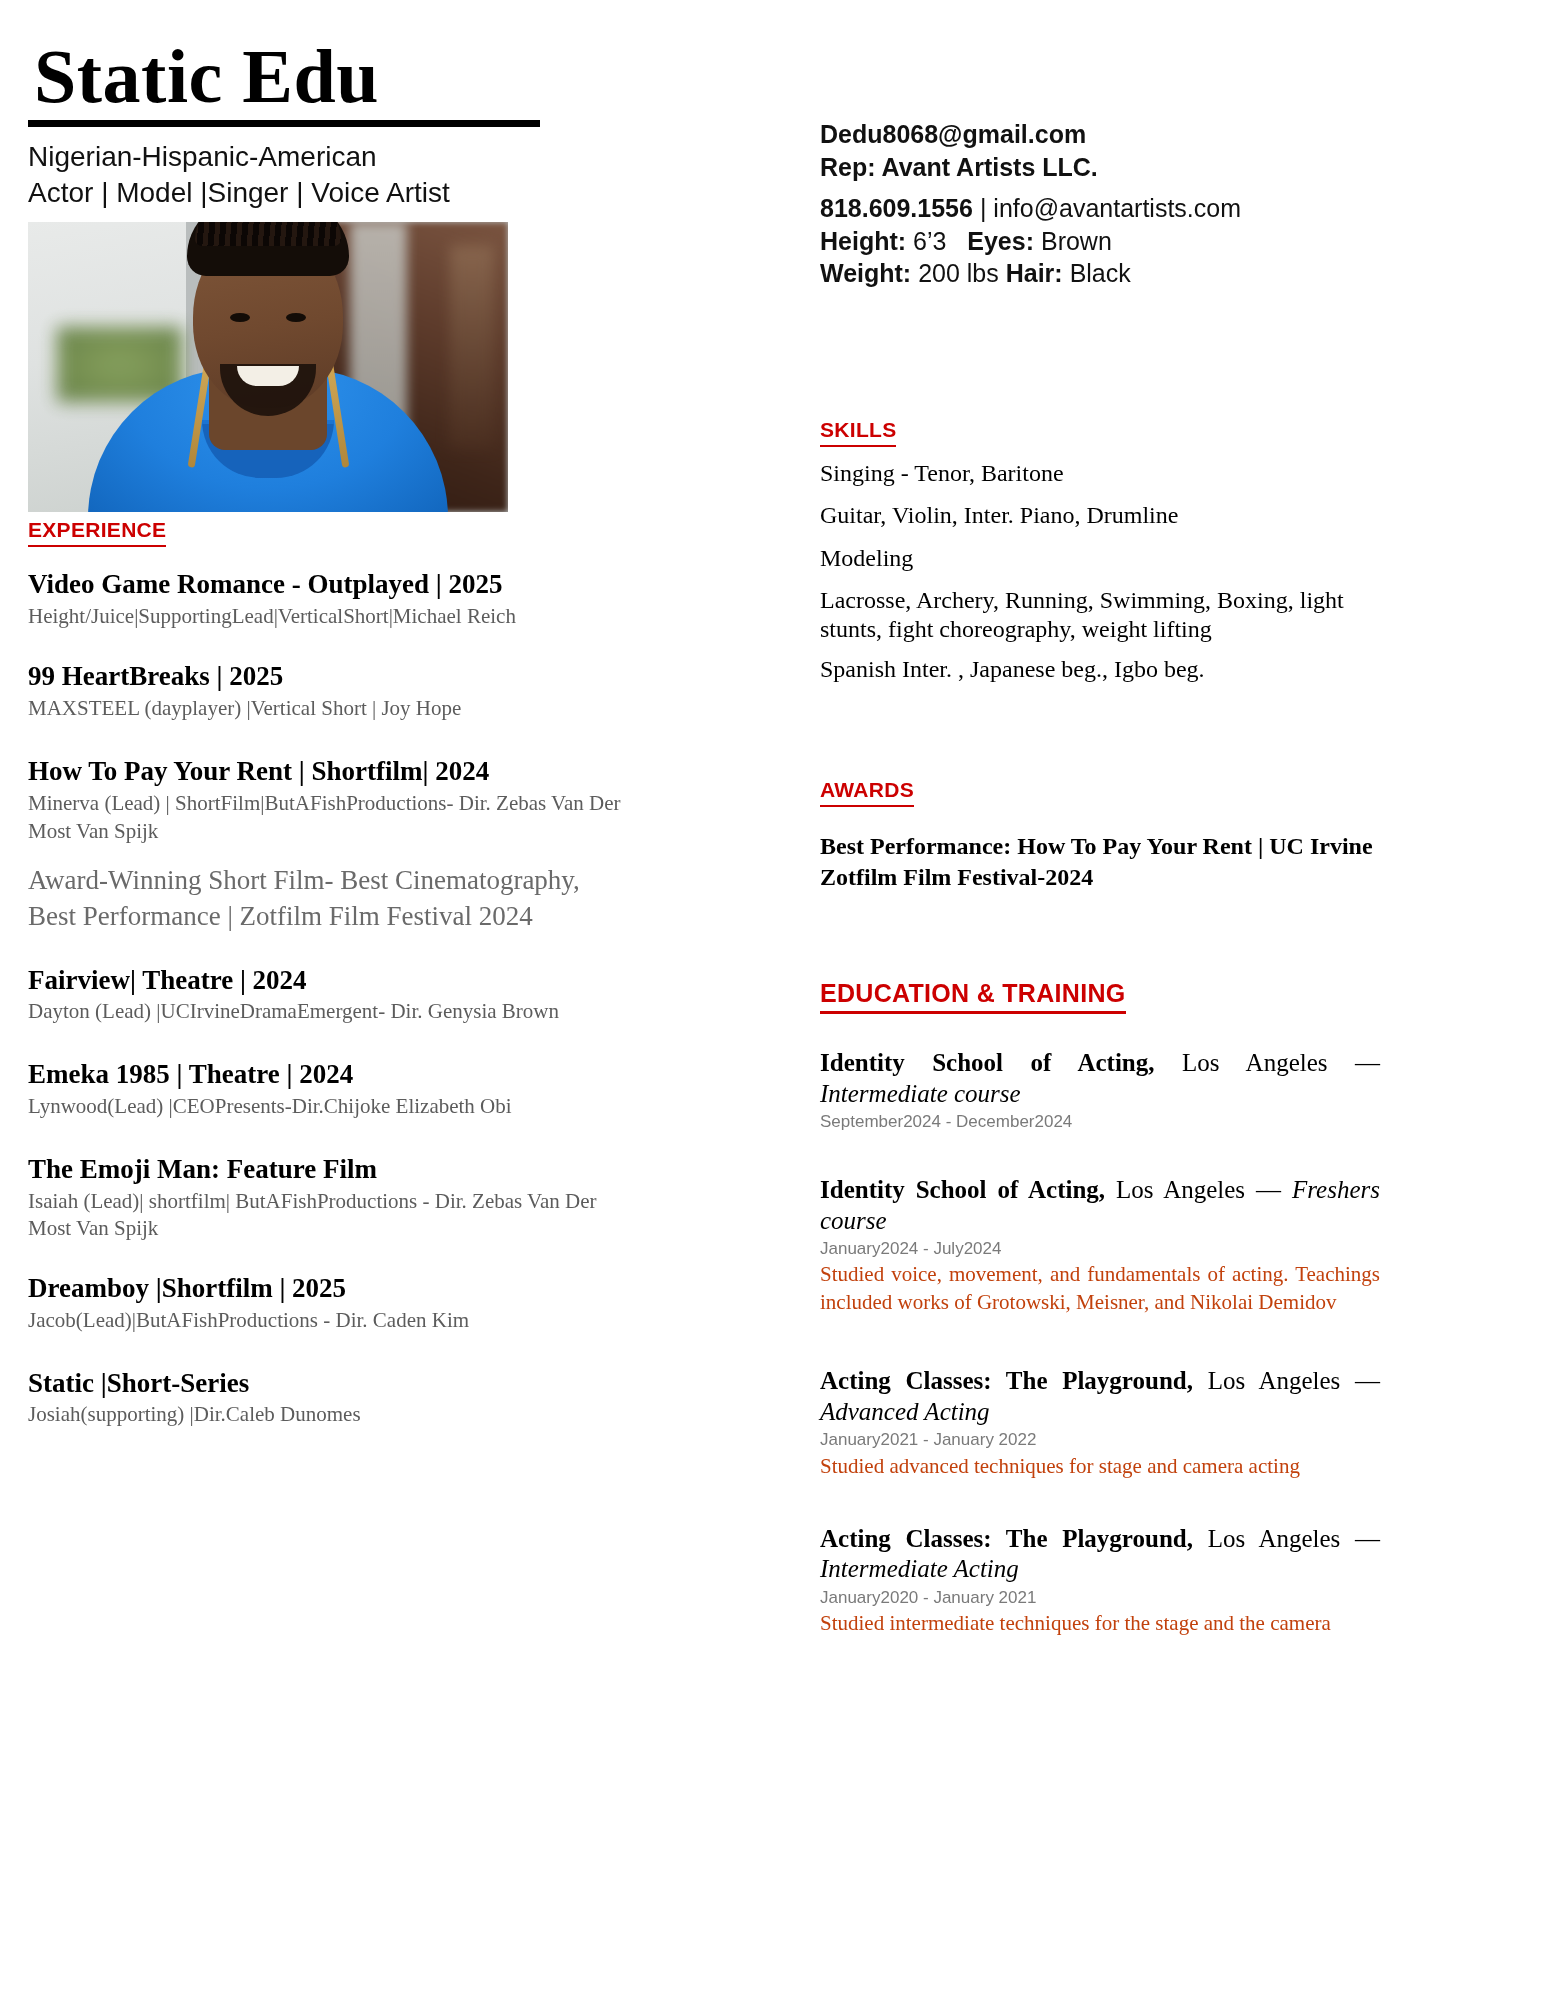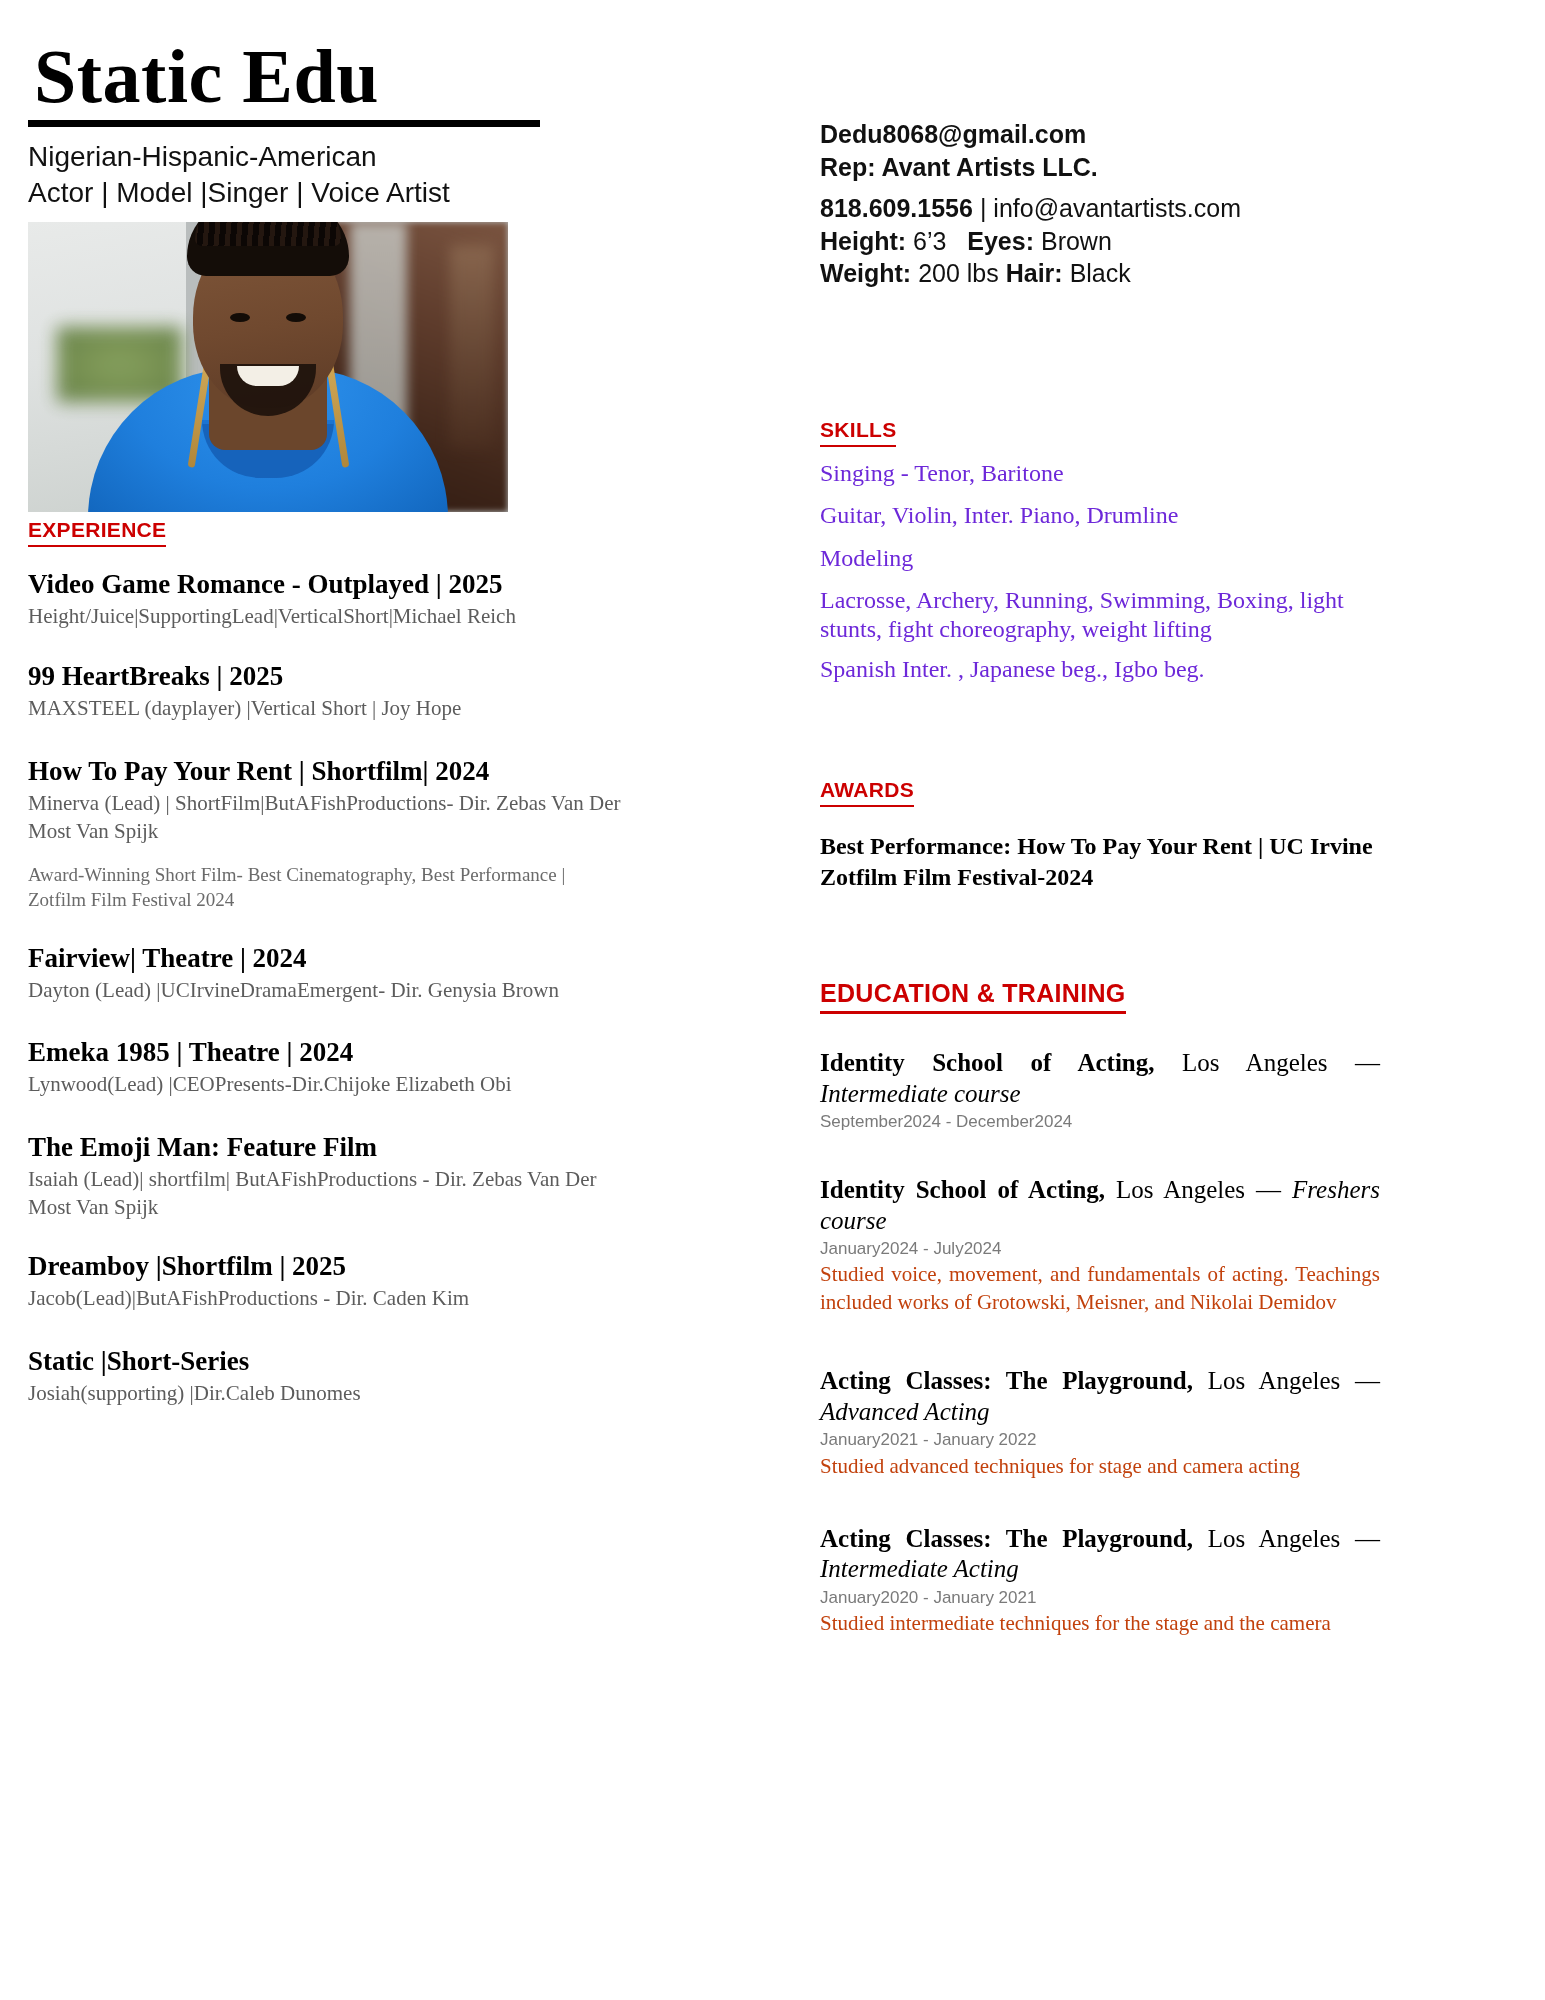--- a/index.html
+++ b/index.html
@@ -92,39 +92,39 @@
   .exp-item{margin-bottom:30px;}
   .exp-title{
     font-family:"Liberation Serif", serif;font-weight:bold;
     font-size:27px;line-height:1.18;color:#000;margin:0 0 2px 0;
   }
   .exp-sub{
     font-family:"Liberation Serif", serif;font-size:21px;line-height:1.32;
     color:#5c5c5c;margin:0;
   }
   .exp-note{
-    font-family:"Liberation Serif", serif;font-size:19px;line-height:1.35;
+    font-family:"Liberation Serif", serif;font-size:27px;line-height:1.35;
     color:#6a6a6a;margin:16px 0 0 0;
   }
 
   
   .right{position:absolute;left:820px;top:118px;width:560px;}
 
   .contact{margin:0 0 0 0;}
   .c-line{
     font-family:"Liberation Sans", sans-serif;
     font-size:25px;line-height:1.30;color:#111;margin:0;
   }
   .c-line b{font-weight:bold;}
   .c-gap{height:9px;}
 
   .skills{margin-top:128px;}
   .skill-line{
     font-family:"Liberation Serif", serif;
-    font-size:24px;line-height:1.36;color:#6d28d9;margin:10px 0 0 0;
+    font-size:24px;line-height:1.36;color:#000000;margin:10px 0 0 0;
   }
   .skill-line.tight{line-height:1.18;margin-top:12px;}
 
   .awards{margin-top:92px;}
   .award-text{
     font-family:"Liberation Serif", serif;font-weight:bold;
     font-size:24px;line-height:1.30;color:#000;margin:24px 0 0 0;
   }
 
   .edu{margin-top:86px;}

